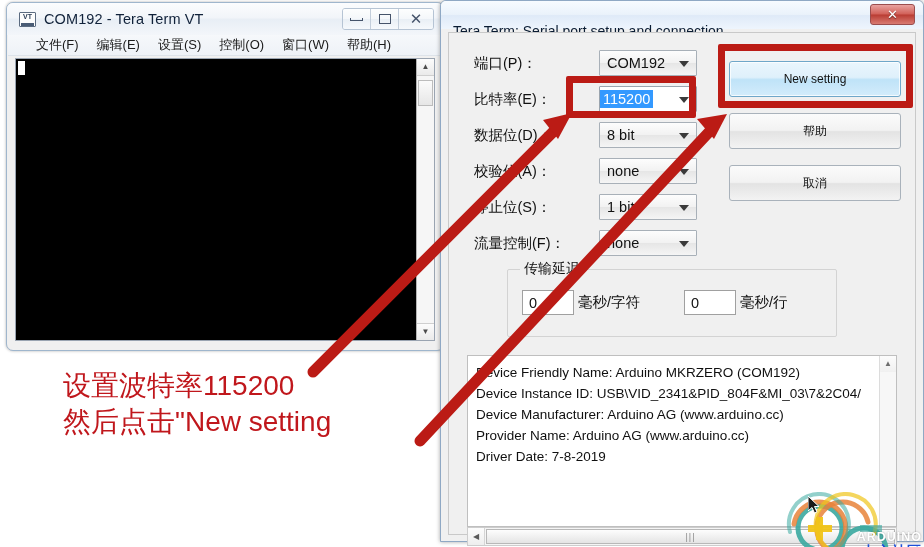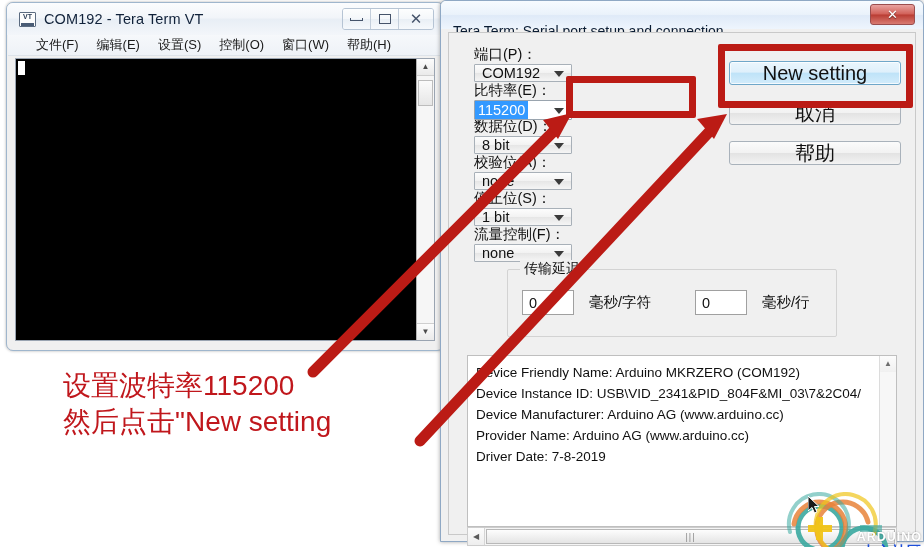--- a/index.html
+++ b/index.html
@@ -130,21 +130,21 @@
     font-size: 13px; font-weight: bold; color: #ffffff;
     text-shadow: 0 1px 1px rgba(0,0,0,0.5);
   }
   .dlg-body {
     position: absolute; left: 7px; top: 31px; right: 7px; bottom: 6px;
     background: #f0f0f0;
     border: 1px solid #c9c9c9;
   }
 
   .form-rows { position: absolute; left: 25px; top: 12px; }
-  .form-row { display: flex; align-items: flex-start; height: 36px; flex-direction: column; }
+  .form-row { display: flex; align-items: center; height: 36px; }
   .form-label {
     width: 125px; font-size: 14.5px; color: #111111; white-space: nowrap;
   }
   .combo {
     position: relative; width: 98px; height: 26px;
     border: 1px solid #a8b0b8;
     background: linear-gradient(to bottom,#fdfdfd 0%,#f2f2f2 48%,#e6e6e6 52%,#f5f5f5 100%);
     display: flex; align-items: center;
     border-radius: 1px;
   }
@@ -177,30 +177,30 @@
   .delay-fields {
     position: absolute; left: 14px; top: 20px; right: 8px;
     display: flex; align-items: center;
   }
   .num-input {
     width: 52px; height: 25px; background: #ffffff;
     border: 1px solid #a0a0a0;
     font-size: 14.5px; color: #111;
     display: flex; align-items: center; padding-left: 6px;
   }
-  .unit-label { font-size: 14.5px; color: #111; margin-left: 15px; white-space: nowrap; }
+  .unit-label { font-size: 14.5px; color: #111; margin-left: 4px; white-space: nowrap; }
   .unit-gap { width: 44px; }
 
   .btn-col { position: absolute; right: 14px; top: 12px; width: 172px; }
   .btn {
-    width: 172px; height: 24px; margin-bottom: 16px;
+    width: 172px; height: 36px; margin-bottom: 16px;
     border: 1px solid #a9b2bb; border-radius: 3px;
     background: linear-gradient(to bottom,#fbfbfb 0%,#f2f2f2 48%,#e3e3e3 52%,#f3f3f3 100%);
     display: flex; align-items: center; justify-content: center;
-    font-size: 20px; color: #111; white-space: nowrap;
+    font-size: 12px; color: #111; white-space: nowrap;
   }
   .btn.primary {
     border: 1px solid #6fa7c9;
     background: linear-gradient(to bottom,#eaf6fd 0%,#dff0fb 45%,#bfe3f8 52%,#d3ecfb 100%);
     box-shadow: inset 0 0 0 1px rgba(255,255,255,0.75);
   }
   .btn.first { margin-top: 16px; }
 
   .devinfo {
     position: absolute; left: 18px; top: 322px; right: 18px; height: 172px;
@@ -389,22 +389,22 @@
           <div class="num-input">0</div>
           <div class="unit-label">毫秒/字符</div>
           <div class="unit-gap"></div>
           <div class="num-input">0</div>
           <div class="unit-label">毫秒/行</div>
         </div>
       </div>
 
       <div class="btn-col">
         <div class="btn primary first">New setting</div>
+        <div class="btn">帮助</div>
         <div class="btn">取消</div>
-        <div class="btn">帮助</div>
       </div>
 
       <div class="devinfo">
         <div class="devinfo-text">
           <div class="devinfo-line">Device Friendly Name: Arduino MKRZERO (COM192)</div>
           <div class="devinfo-line">Device Instance ID: USB\VID_2341&amp;PID_804F&amp;MI_03\7&amp;2C04/</div>
           <div class="devinfo-line">Device Manufacturer: Arduino AG (www.arduino.cc)</div>
           <div class="devinfo-line">Provider Name: Arduino AG (www.arduino.cc)</div>
           <div class="devinfo-line">Driver Date: 7-8-2019</div>
         </div>

